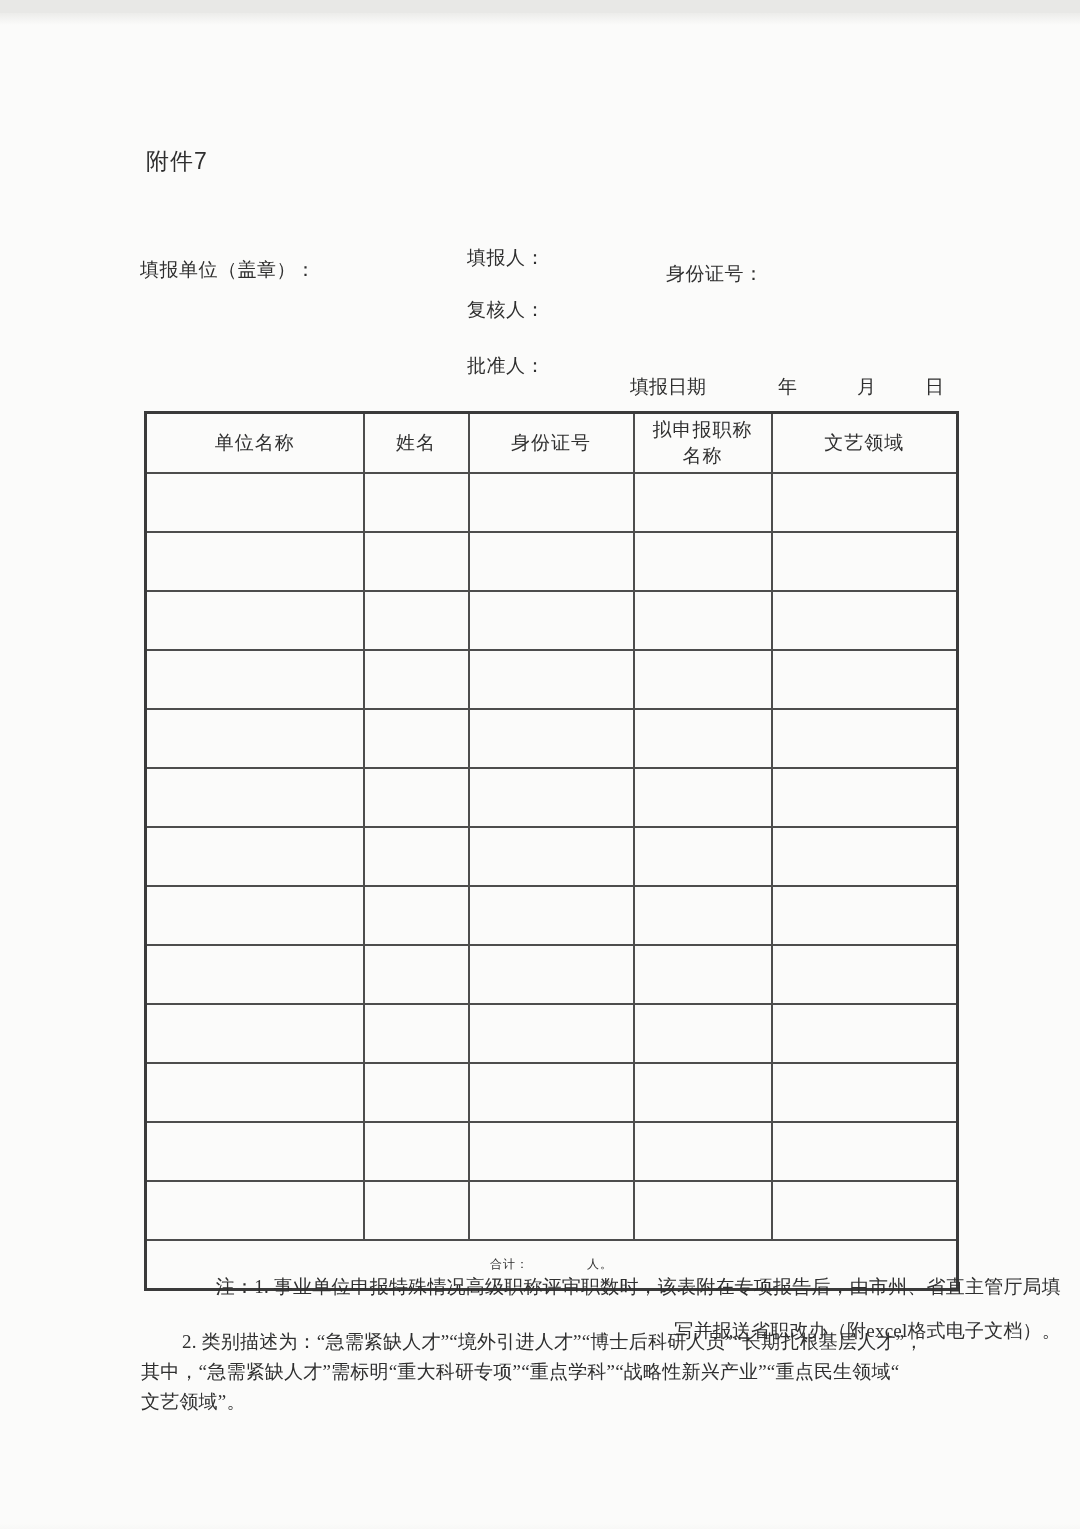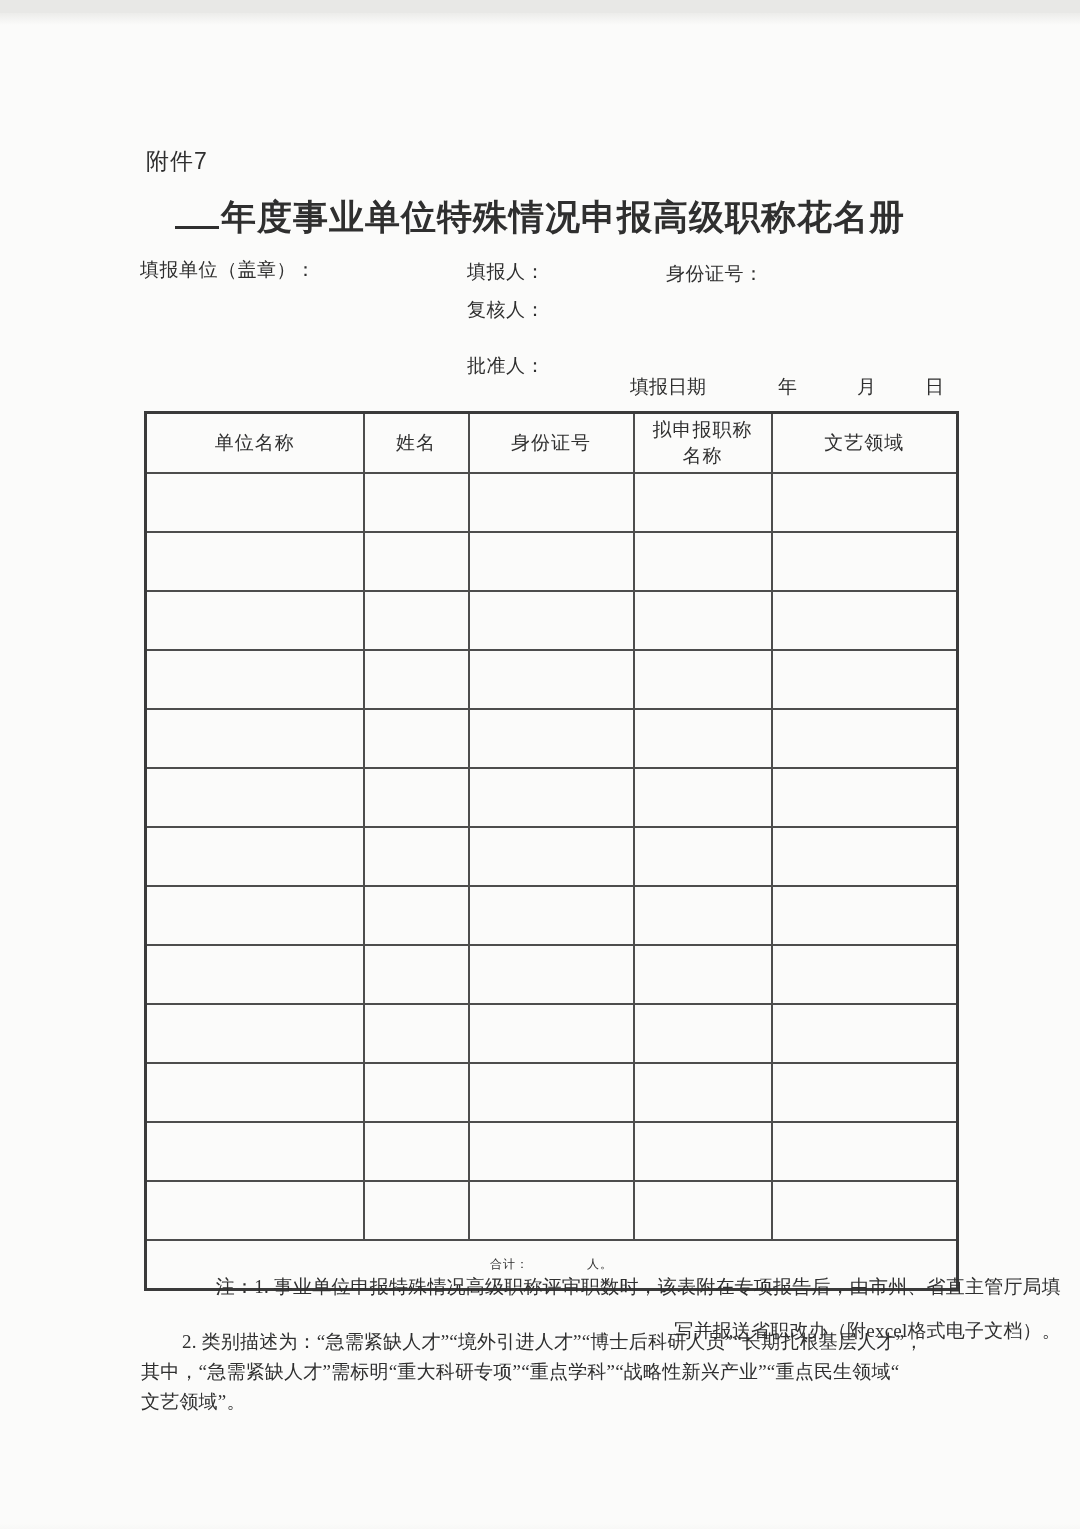--- a/index.html
+++ b/index.html
@@ -40,21 +40,21 @@
     display: inline-block;
     width: 44px;
     height: 0.9em;
     border-bottom: 3px solid #2f2f2f;
     margin-right: 2px;
     vertical-align: baseline;
   }
 
   .lbl { position: absolute; font-size: 19px; letter-spacing: 0.5px; white-space: nowrap; }
   .lbl-unit-seal { left: 140px; top: 244px; }
-  .lbl-filler    { left: 467px; top: 246px; }
+  .lbl-filler    { left: 467px; top: 232px; }
   .lbl-phone     { left: 666px; top: 248px; }
   .lbl-reviewer  { left: 467px; top: 284px; }
   .lbl-approver  { left: 467px; top: 340px; }
 
   .date-line span { position: absolute; top: 361px; font-size: 19px; white-space: nowrap; }
   .date-label { left: 630px; }
   .date-year  { left: 778px; }
   .date-month { left: 857px; }
   .date-day   { left: 925px; }
 
@@ -101,21 +101,20 @@
   .note-1 { top: 1252px; line-height: 44px; text-align: right; }
   .note-2 { top: 1314px; line-height: 30px; text-indent: 41px; }
 </style>
 </head>
 <body>
 
 <div class="page">
 
   <div class="attachment">附件7</div>
 
-  <div class="title-row"><span class="title-blank"></span><span>年度事业单位特殊情况申报高级职称花名册</span></div>
 
   <div class="lbl lbl-unit-seal">填报单位（盖章）：</div>
   <div class="lbl lbl-filler">填报人：</div>
   <div class="lbl lbl-phone">身份证号：</div>
   <div class="lbl lbl-reviewer">复核人：</div>
   <div class="lbl lbl-approver">批准人：</div>
 
   <div class="date-line">
     <span class="date-label">填报日期</span>
     <span class="date-year">年</span>

